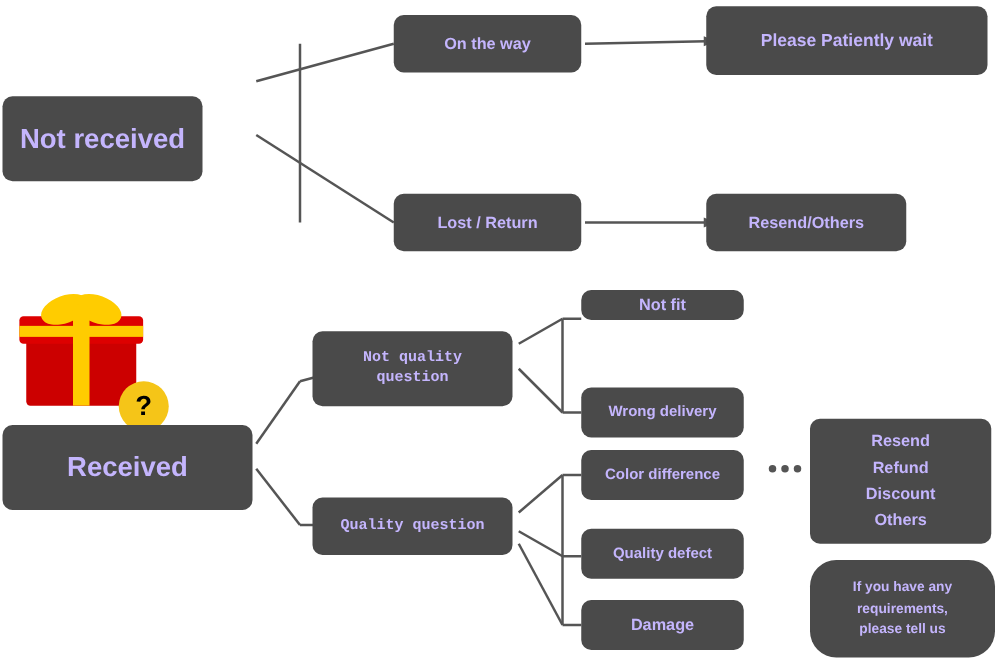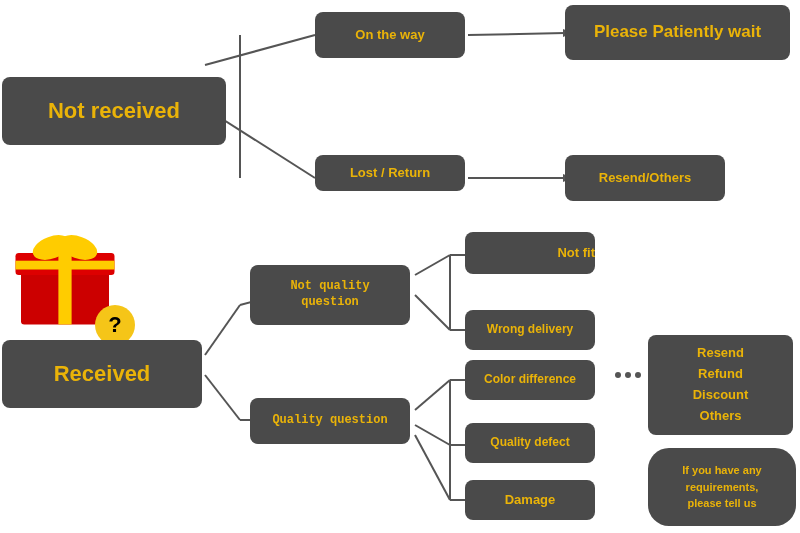--- a/index.html
+++ b/index.html
@@ -25,21 +25,21 @@
       align-items: center;
       justify-content: center;
       text-align: center;
       font-weight: bold;
       font-size: 13px;
       line-height: 1.3;
     }
 
     .node-dark {
       background: #4a4a4a;
-      color: #eab308;
+      color: #c4b5fd;
       border-radius: 8px;
     }
 
     
     .connectors {
       position: absolute;
       top: 0;
       left: 0;
       width: 800px;
       height: 533px;
@@ -114,33 +114,33 @@
     <circle cx="628" cy="375" r="3" fill="#555"></circle>
     <circle cx="638" cy="375" r="3" fill="#555"></circle>
 
     <line x1="450" y1="255" x2="450" y2="330" stroke="#555" stroke-width="2"></line>
 
     <line x1="450" y1="380" x2="450" y2="500" stroke="#555" stroke-width="2"></line>
 
     <line x1="240" y1="35" x2="240" y2="178" stroke="#555" stroke-width="2"></line>
   </svg>
 
-  <div class="node node-dark" style="left:2px; top:77px; width:224px; height:68px; font-size:22px;">
+  <div class="node node-dark" style="left:2px; top:77px; width:160px; height:68px; font-size:22px;">
     <span>Not received</span>
   </div>
 
   <div class="node node-dark" style="left:315px; top:12px; width:150px; height:46px;">
     <span>On the way</span>
   </div>
 
-  <div class="node node-dark" style="left:565px; top:5px; width:225px; height:55px; font-size:17px;">
+  <div class="node node-dark" style="left:565px; top:5px; width:225px; height:55px; font-size:14px;">
     <span>Please Patiently wait</span>
   </div>
 
-  <div class="node node-dark" style="left:315px; top:155px; width:150px; height:36px;">
+  <div class="node node-dark" style="left:315px; top:155px; width:150px; height:46px;">
     <span>Lost / Return</span>
   </div>
 
   <div class="node node-dark" style="left:565px; top:155px; width:160px; height:46px;">
     <span>Resend/Others</span>
   </div>
 
   <div class="gift-box">
     <svg viewBox="0 0 100 100" xmlns="http://www.w3.org/2000/svg" width="110" height="110">
 
@@ -167,21 +167,21 @@
 
   <div class="node node-dark" style="left:250px; top:265px; width:160px; height:60px; font-size:12px; white-space:pre-wrap;">
     <span style="white-space:pre-wrap;font-family:Liberation Mono, monospace;">Not quality
 question</span>
   </div>
 
   <div class="node node-dark" style="left:250px; top:398px; width:160px; height:46px; font-size:12px;font-family:Liberation Mono, monospace;">
     <span>Quality question</span>
   </div>
 
-  <div class="node node-dark" style="left:465px; top:232px; width:130px; height:42px;justify-content:flex-end;">
+  <div class="node node-dark" style="left:465px; top:232px; width:130px; height:24px;">
     <span>Not fit</span>
   </div>
 
   <div class="node node-dark" style="left:465px; top:310px; width:130px; height:40px; font-size:12px;">
     <span>Wrong delivery</span>
   </div>
 
   <div class="node node-dark" style="left:465px; top:360px; width:130px; height:40px; font-size:12px;">
     <span>Color difference</span>
   </div>

